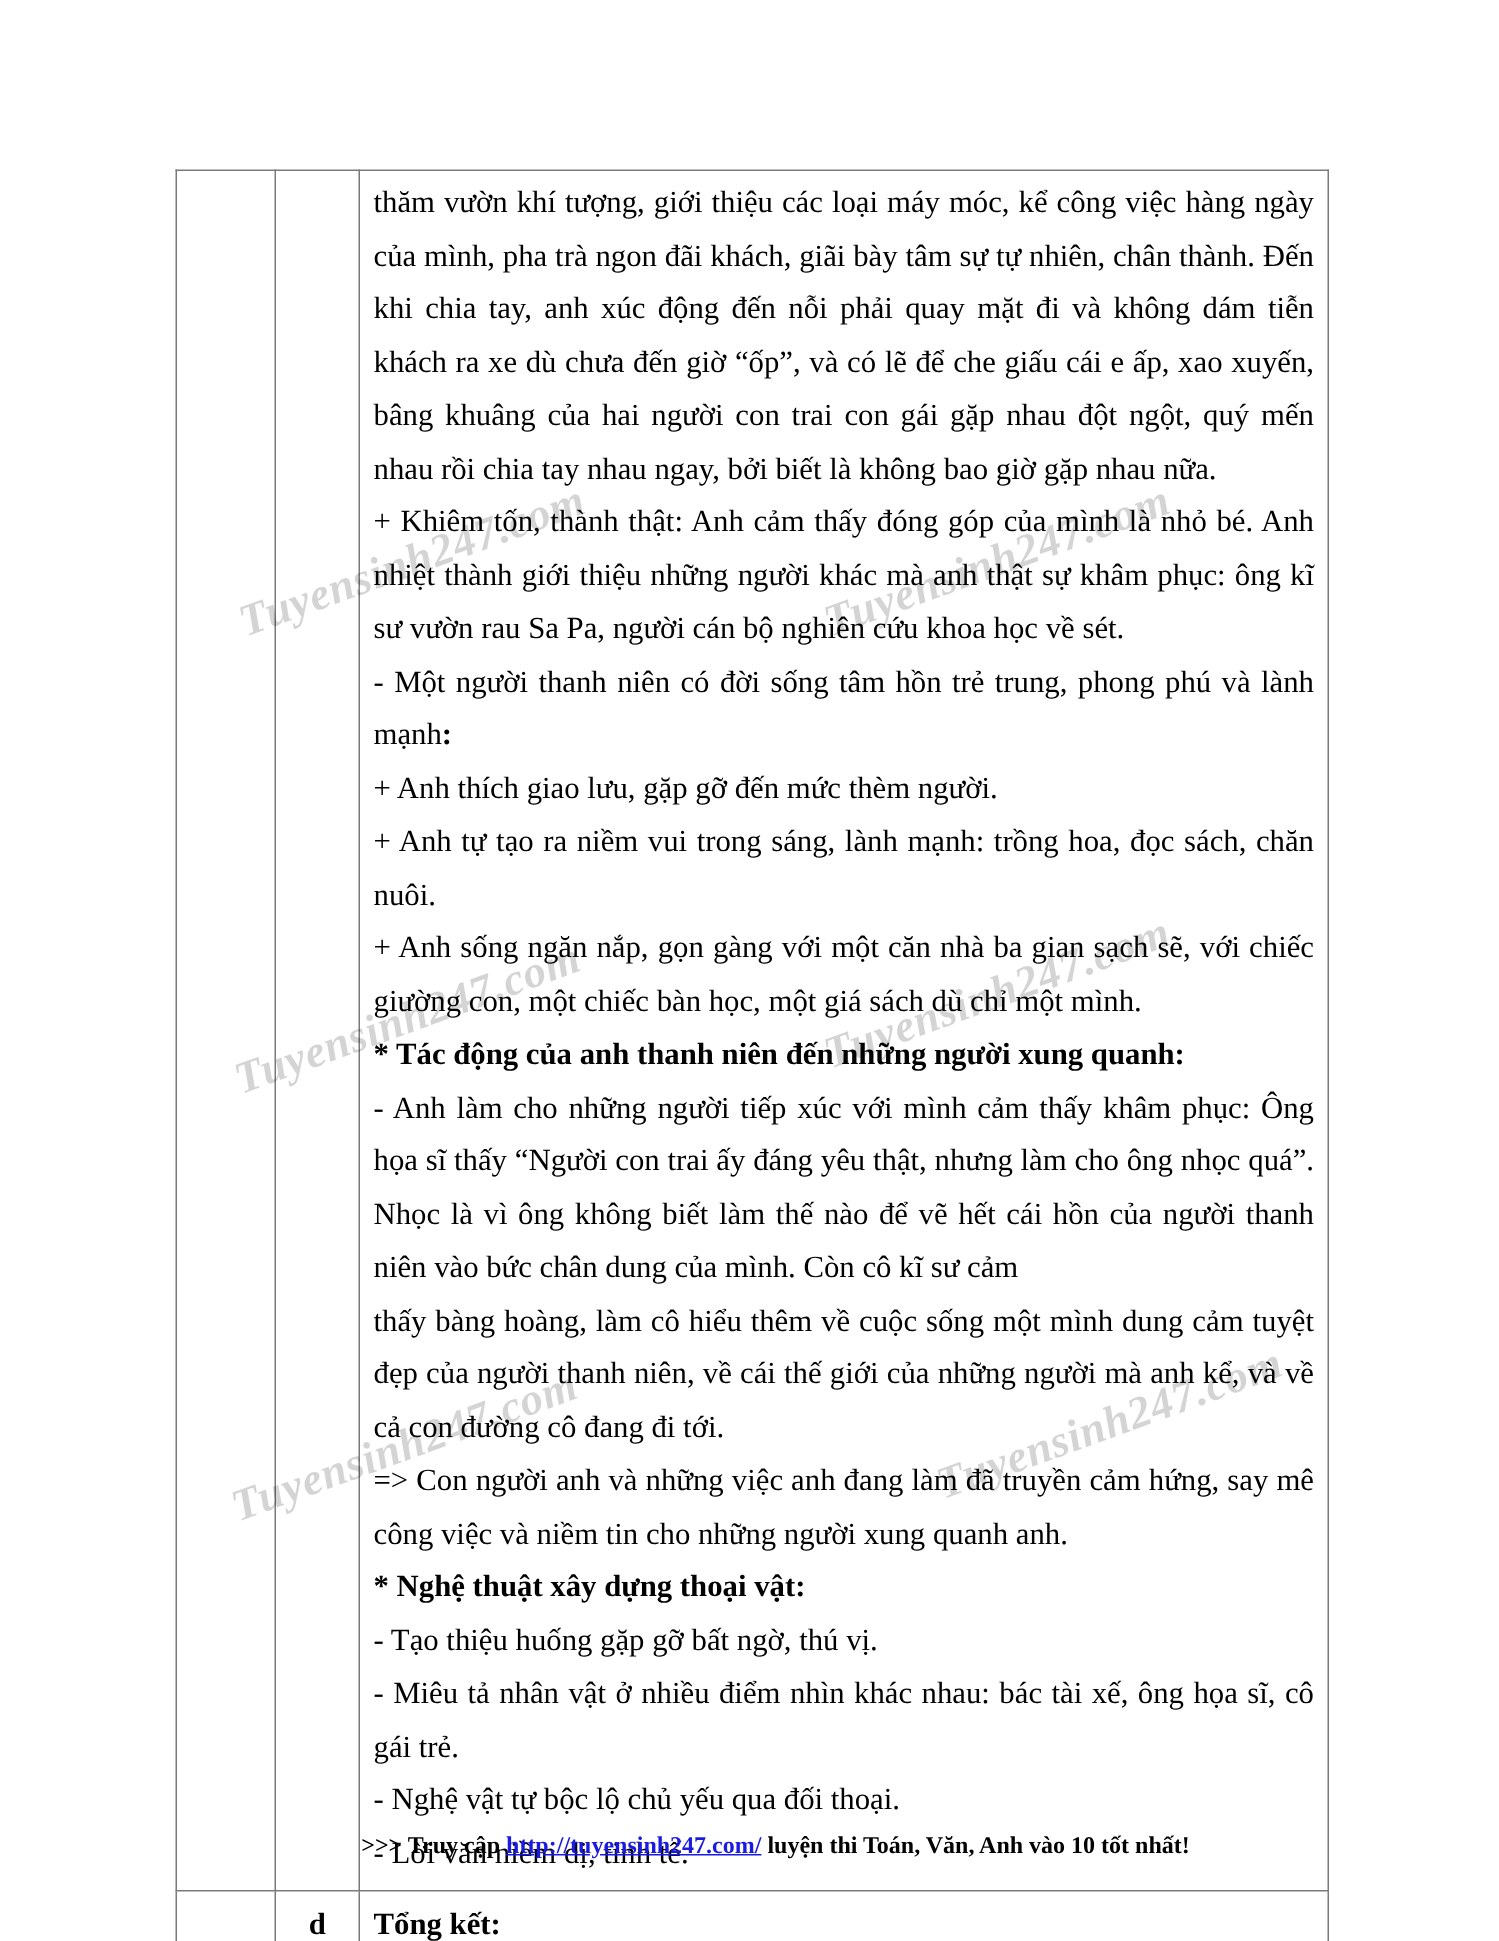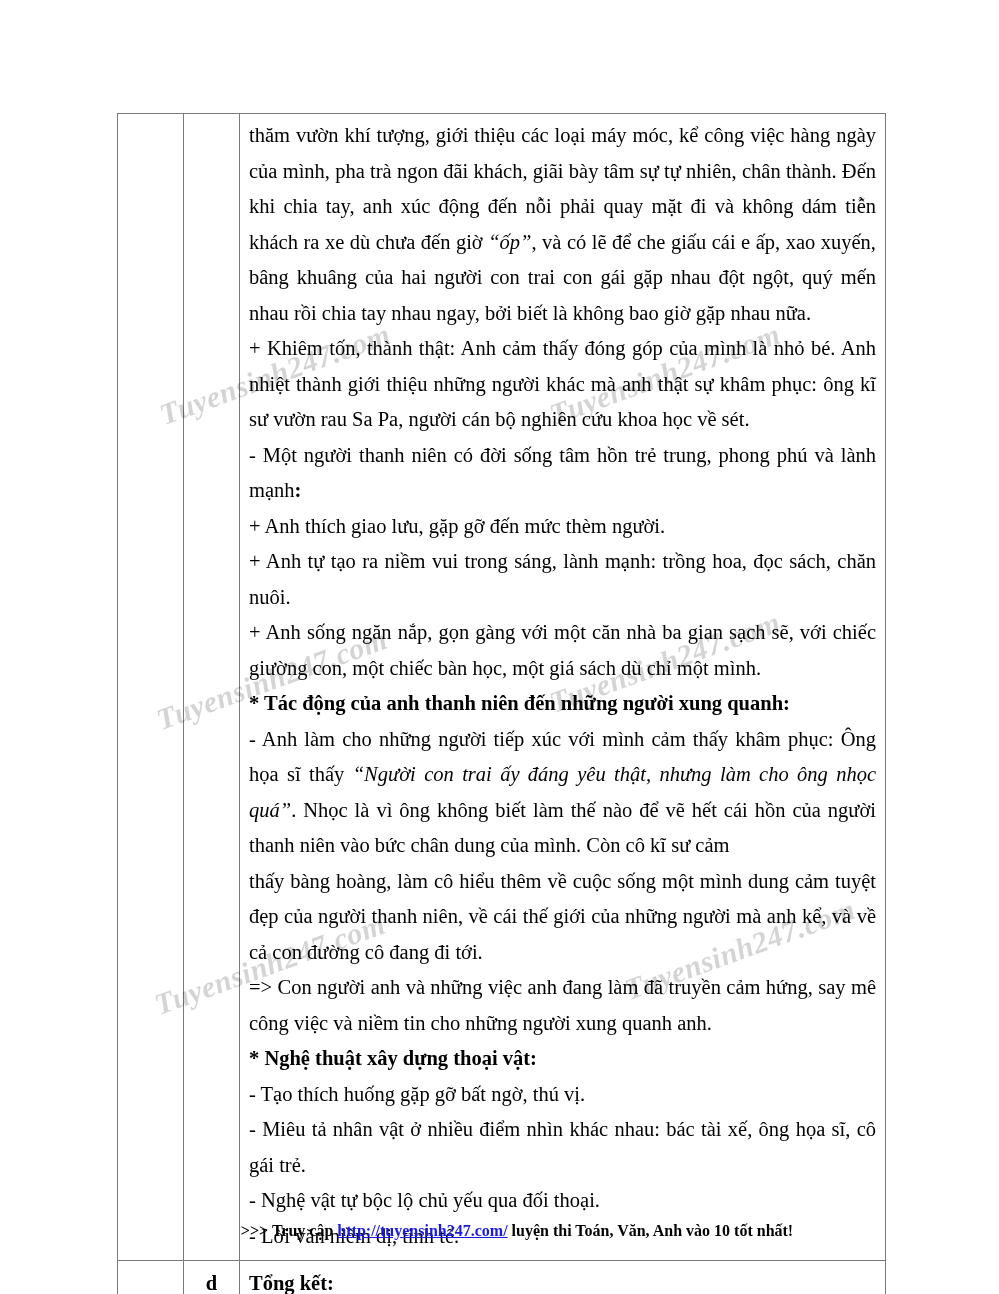--- a/index.html
+++ b/index.html
@@ -70,21 +70,21 @@
   .para {
     font-size: 20.5px;
     line-height: 35.5px;
     text-align: justify;
     text-justify: inter-word;
     margin: 0;
     hyphens: none;
   }
   .para.left { text-align: left; }
   .bold { font-weight: bold; }
-  .ital { font-style: italic; }
+  .ital { }
 
   .lbl-center {
     text-align: center;
     font-weight: bold;
     font-size: 20.5px;
     line-height: 35.5px;
     padding: 5px 0 7px 0;
   }
   .row-d-text {
     font-weight: bold;
@@ -133,21 +133,21 @@
               <div class="para"><span>+  Khiêm tốn, thành thật: Anh cảm thấy đóng góp của mình là nhỏ bé. Anh nhiệt thành giới thiệu những người khác mà anh thật sự khâm phục: ông kĩ sư vườn rau Sa Pa, người cán bộ nghiên cứu khoa học về sét.</span></div>
               <div class="para"><span>-   Một người thanh niên có đời sống tâm hồn trẻ trung, phong phú và lành mạnh</span><span class="bold">:</span></div>
               <div class="para"><span>+ Anh thích giao lưu, gặp gỡ đến mức thèm người.</span></div>
               <div class="para"><span>+ Anh tự tạo ra niềm vui trong sáng, lành mạnh: trồng hoa, đọc sách, chăn nuôi.</span></div>
               <div class="para"><span>+ Anh sống ngăn nắp, gọn gàng với một căn nhà ba gian sạch sẽ, với chiếc giường con, một chiếc bàn học, một giá sách dù chỉ một mình.</span></div>
               <div class="para left"><span class="bold">* Tác động của anh thanh niên đến những người xung quanh:</span></div>
               <div class="para"><span>- Anh làm cho những người tiếp xúc với mình cảm thấy khâm phục: Ông họa sĩ thấy </span><span class="ital">“Người con trai ấy đáng yêu thật, nhưng làm cho ông nhọc quá”</span><span>. Nhọc là vì ông không biết làm thế nào để vẽ hết cái hồn của người thanh niên vào bức chân dung của mình. Còn cô kĩ sư cảm</span></div>
               <div class="para"><span>thấy bàng hoàng, làm cô hiểu thêm về cuộc sống một mình dung cảm tuyệt đẹp của người thanh niên, về cái thế giới của những người mà anh kể, và về cả con đường cô đang đi tới.</span></div>
               <div class="para"><span>=&gt; Con người anh và những việc anh đang làm đã truyền cảm hứng, say mê công việc và niềm tin cho những người xung quanh anh.</span></div>
               <div class="para left"><span class="bold">* Nghệ thuật xây dựng thoại vật:</span></div>
-              <div class="para"><span>- Tạo thích huống gặp gỡ bất ngờ, thú vị.</span></div>
+              <div class="para"><span>- Tạo thiệu huống gặp gỡ bất ngờ, thú vị.</span></div>
               <div class="para"><span>- Miêu tả nhân vật ở nhiều điểm nhìn khác nhau: bác tài xế, ông họa sĩ, cô gái trẻ.</span></div>
               <div class="para"><span>- Nghệ vật tự bộc lộ chủ yếu qua đối thoại.</span></div>
               <div class="para"><span>- Lời văn niềm dị, tinh tế.</span></div>
             </div>
         </td>
       </tr>
       <tr>
         <td class="col-a">
           <div class="lbl-center"></div>
         </td>

